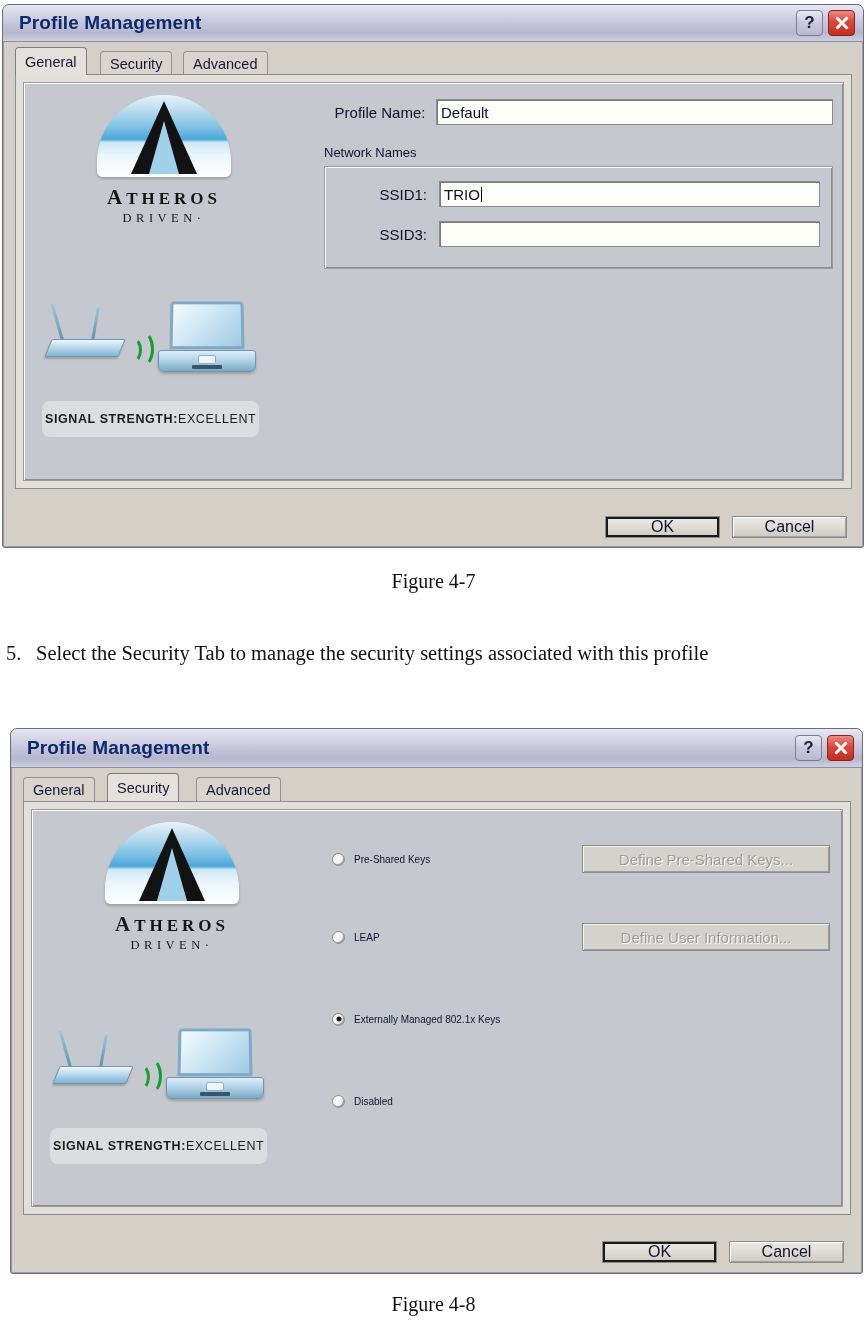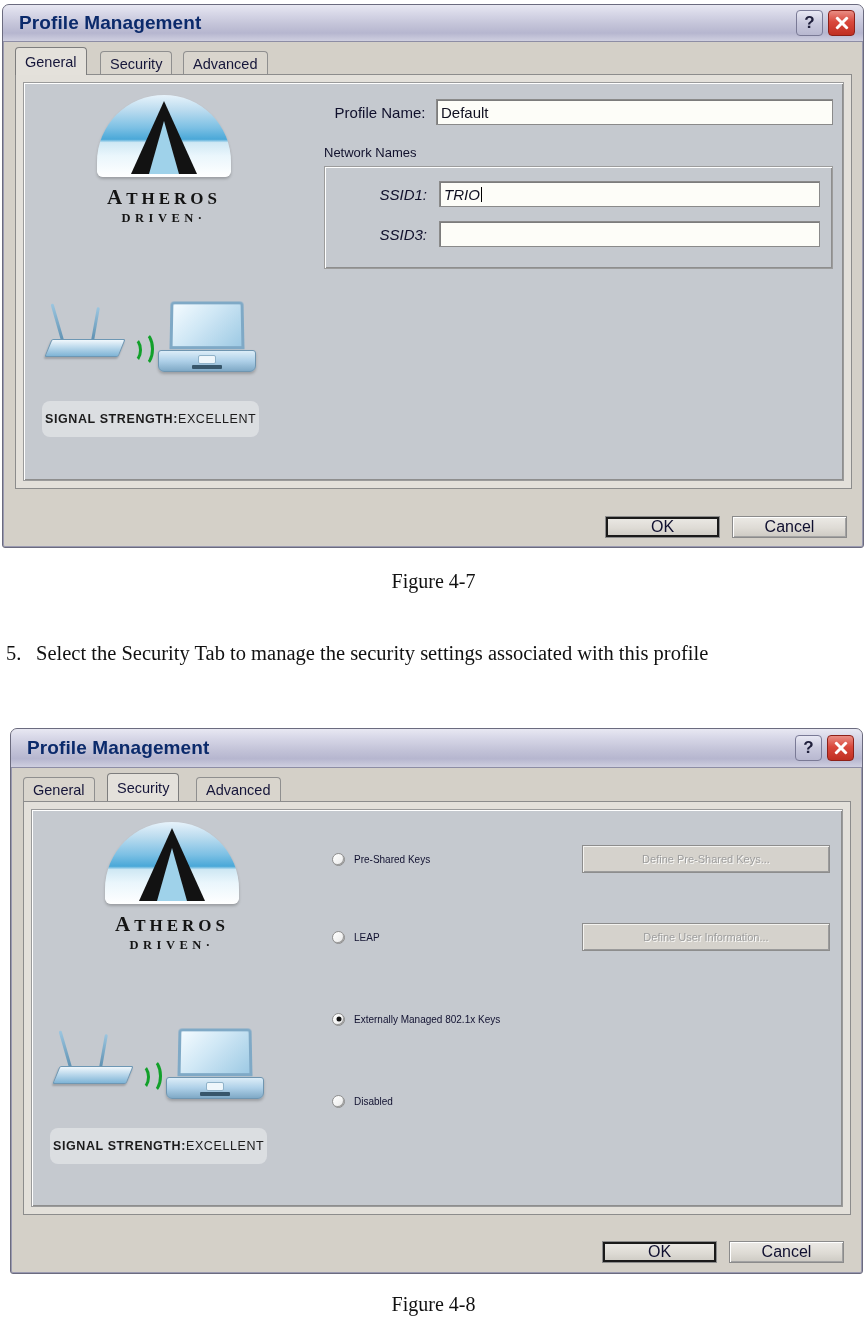--- a/index.html
+++ b/index.html
@@ -179,21 +179,21 @@
     font-size: 17px;
     font-weight: bold;
     letter-spacing: 4px;
     color: #141414;
     font-family: "Liberation Serif", serif;
   }
   .brand-word .cap { font-size: 21px; }
   .brand-sub {
     margin-top: 1px;
     font-size: 12.5px;
-    font-weight: bold;
+    font-weight: normal;
     letter-spacing: 4.5px;
     color: #141414;
     font-family: "Liberation Serif", serif;
   }
 
   
   .netpic {
     position: absolute;
     left: 14px;
     top: 212px;
@@ -316,21 +316,20 @@
     font-size: 13px;
     color: #10102c;
     font-family: "Liberation Sans", sans-serif;
   }
   .group-box {
     margin-top: 6px;
     border: 1px solid #9c9c9c;
     box-shadow: 1px 1px 0 #ffffff inset, -1px -1px 0 #8e8e8e inset;
     padding: 14px 12px 14px 10px;
     background: transparent;
-    font-style: italic;
   }
   .ssid-row { display: flex; align-items: center; margin-bottom: 14px; }
   .ssid-row:last-child { margin-bottom: 7px; }
   .lbl-ssid { width: 92px; text-align: right; padding-right: 12px; }
 
   
   .sec-area { position: absolute; left: 300px; top: 34px; right: 12px; }
   .sec-row {
     display: flex;
     align-items: center;
@@ -372,21 +371,21 @@
   }
   .btn-disabled {
     flex: 1;
     height: 28px;
     background: #d5d2cc;
     border: 1px solid #8d8d8d;
     box-shadow: 1px 1px 0 #f4f3f0 inset, -1px -1px 0 #9b9b9b inset;
     display: flex;
     align-items: center;
     justify-content: center;
-    font-size: 11px;
+    font-size: 15px;
     color: #9d9d9d;
     text-shadow: 1px 1px 0 #fbfbfa;
     font-family: "Liberation Sans", sans-serif;
     box-sizing: border-box;
     white-space: nowrap;
   }
 
   
   .footer {
     position: absolute;

